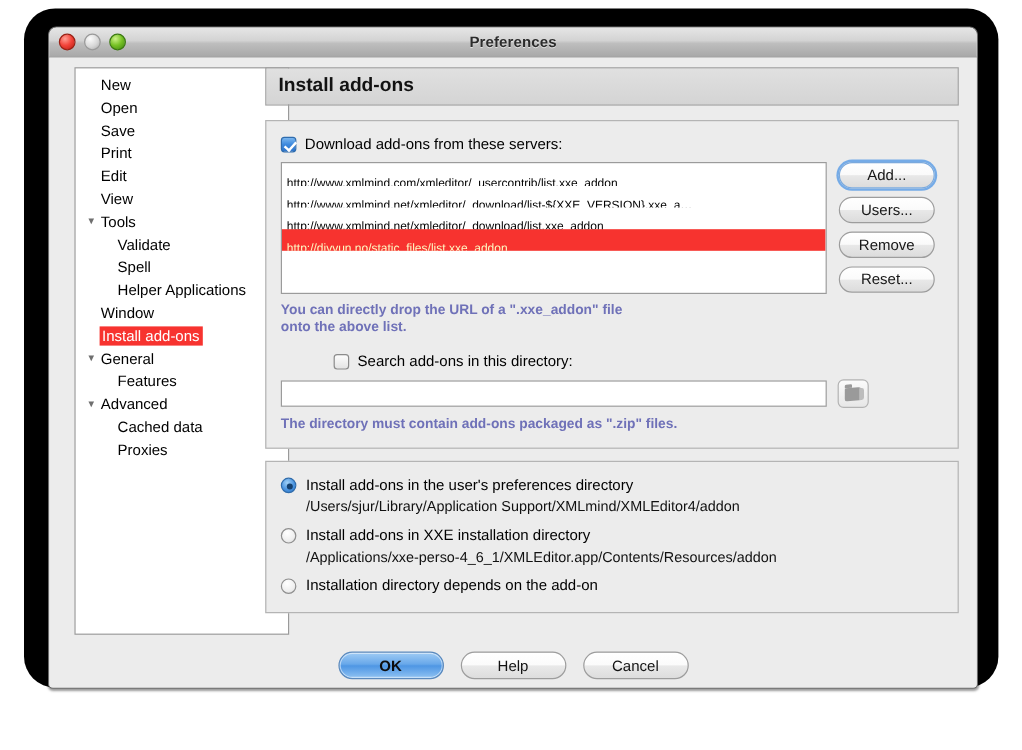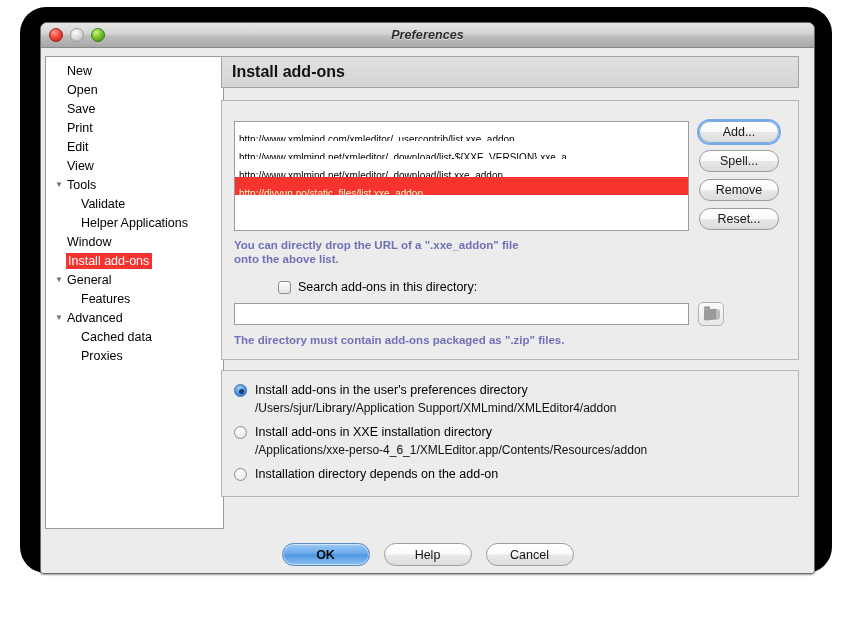--- a/index.html
+++ b/index.html
@@ -31,21 +31,21 @@
     overflow: hidden;
     box-shadow: 0 1px 2px rgba(0,0,0,.4);
   }
 
   
   .titlebar {
     position: relative;
     height: 25px;
     background: linear-gradient(to bottom,#e6e6e6 0%,#d3d3d3 45%,#bebebe 55%,#a8a8a8 100%);
     border-bottom: 1px solid #888;
-    display: flex; align-items: center; justify-content: center; font-style: italic;
+    display: flex; align-items: center; justify-content: center;
   }
   .title-text {
     font-size: 12.5px; font-weight: bold; color: #2b2b2b;
     text-shadow: 0 1px 0 rgba(255,255,255,.6);
     letter-spacing: .1px;
   }
   .traffic { position: absolute; left: 8px; top: 5px; display: flex; gap: 7px; }
   .dot { width: 14px; height: 14px; border-radius: 50%; }
   .dot.close {
     background: radial-gradient(circle at 35% 28%, #ff9f94 0%, #f2443a 48%, #b61d12 100%);
@@ -58,21 +58,21 @@
   .dot.max {
     background: radial-gradient(circle at 35% 28%, #cdf288 0%, #76c125 48%, #3f8510 100%);
     border: 1px solid #3c7a11;
   }
 
   
   .body { position: relative; height: 526px; background: #ececec; padding: 10px; }
 
   
   .sidebar {
-    position: absolute; left: 4px; top: 8px;
+    position: absolute; left: 21px; top: 8px;
     width: 179px; height: 473px;
     background: #ffffff;
     border: 1px solid #9a9a9a;
     padding: 4px 0 0 0;
     overflow: hidden;
   }
   .tree-item {
     position: relative;
     display: flex; align-items: center;
     height: 19px;
@@ -285,20 +285,24 @@
         <div class="tree-item indent0">
           <span class="twisty">▼</span>
           <span class="tlabel">Tools</span>
         </div>
         <div class="tree-item indent1">
           <span class="twisty"></span>
           <span class="tlabel">Validate</span>
         </div>
         <div class="tree-item indent1">
           <span class="twisty"></span>
+          <span class="tlabel">Spell</span>
+        </div>
+        <div class="tree-item indent1">
+          <span class="twisty"></span>
           <span class="tlabel">Helper Applications</span>
         </div>
         <div class="tree-item indent0">
           <span class="twisty"></span>
           <span class="tlabel">Window</span>
         </div>
         <div class="tree-item indent0 selected">
           <span class="twisty"></span>
           <span class="tlabel">Install add-ons</span>
         </div>
@@ -325,31 +329,35 @@
       </div>
 
     <div class="right">
 
       <div class="page-header">
         <span>Install add-ons</span>
       </div>
 
       <div class="group">
 
+        <div class="row">
+          <div class="cb checked"></div>
+          <span class="cb-label">Download add-ons from these servers:</span>
+        </div>
 
         <div class="list-area">
           <div class="listbox" id="serverlist">
               <div class="list-row">http://www.xmlmind.com/xmleditor/_usercontrib/list.xxe_addon</div>
               <div class="list-row">http://www.xmlmind.net/xmleditor/_download/list-${XXE_VERSION}.xxe_a…</div>
               <div class="list-row">http://www.xmlmind.net/xmleditor/_download/list.xxe_addon</div>
               <div class="list-row sel">http://divvun.no/static_files/list.xxe_addon</div>
             </div>
           <div class="side-buttons" id="sidebuttons">
               <div class="btn focus">Add...</div>
-              <div class="btn">Spell...</div>
+              <div class="btn">Users...</div>
               <div class="btn">Remove</div>
               <div class="btn">Reset...</div>
             </div>
         </div>
 
         <div class="hint">
           <div>You can directly drop the URL of a ".xxe_addon" file</div>
           <div>onto the above list.</div>
         </div>
 

